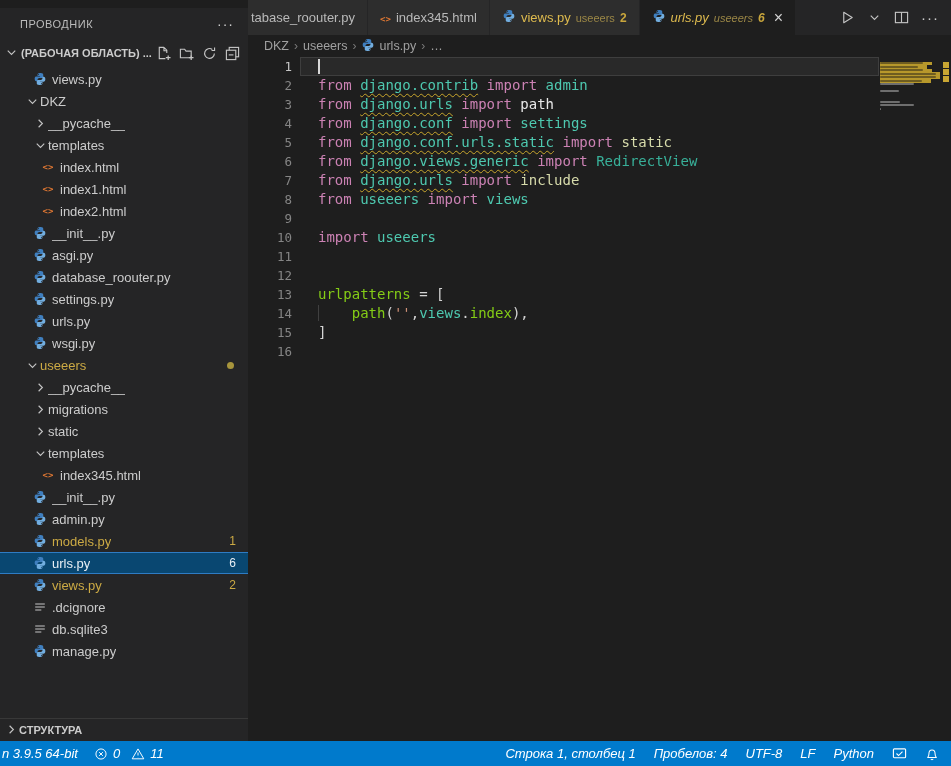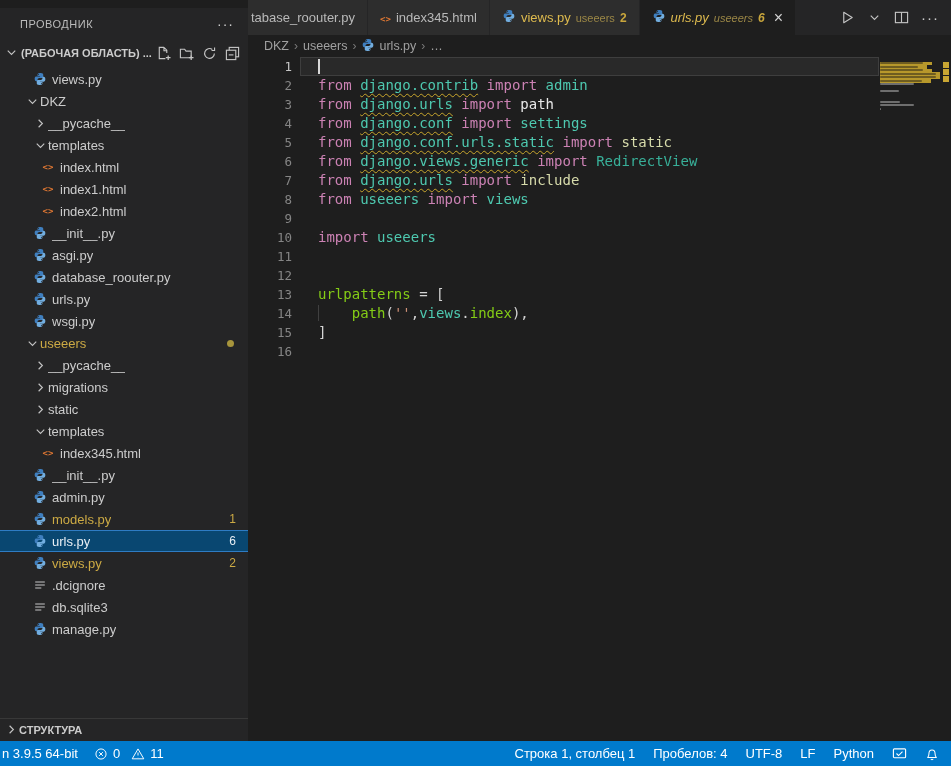--- a/index.html
+++ b/index.html
@@ -79,21 +79,21 @@
   .mm-row .mbar { height:2px; border-radius:1px; }
   .mm-row.warn { background:#b7982b; }
   .ruler { position:absolute; top:0; right:0; width:10px; bottom:0; }
   .ruler .mark { position:absolute; right:2px; width:6px; height:3px; background:#c9a633; }
 
   
   .statusbar { position:absolute; left:0; right:0; bottom:0; height:25px; background:#007acc;
     color:#ffffff; display:flex; align-items:center; font-size:13px; }
   .sb-left { display:flex; align-items:center; gap:16px; padding-left:2px; }
   .sb-right { margin-left:auto; display:flex; gap:18px; padding-right:12px; }
-  .sitem { display:flex; align-items:center; gap:5px; cursor:pointer; white-space:nowrap; }
+  .sitem { display:flex; align-items:center; gap:5px; cursor:pointer; white-space:nowrap;font-style:italic; }
   .sitem svg { display:block; }
 </style>
 </head>
 <body>
 
 <div id="app">
 
   <div class="sidebar">
     <div class="sb-title">
       <span>ПРОВОДНИК</span>
@@ -203,20 +203,29 @@
           <span class="lbl">asgi.py</span>
         </div>
         <div class="trow" style="padding-left: 32px;">
           <span class="fico">
             <svg width="14" height="14" viewBox="0 0 16 16">
               <path fill="#3f7fbf" d="M7.9 1.2c-2 0-2.7.9-2.7 1.9v1.4h2.9v.5H3.9c-1.1 0-2 .7-2 2.7s.9 2.8 2 2.8h1.3V8.9c0-1.1.9-2 2-2h2.9c.9 0 1.6-.7 1.6-1.6V3.1c0-1-.8-1.9-2.8-1.9h-1zM6.4 2.4c.3 0 .6.3.6.6s-.3.6-.6.6-.6-.3-.6-.6.3-.6.6-.6z"></path>
               <path fill="#72aee0" d="M8.1 14.8c2 0 2.7-.9 2.7-1.9v-1.4H7.9V11h4.2c1.1 0 2-.7 2-2.7s-.9-2.8-2-2.8h-1.3v1.6c0 1.1-.9 2-2 2H5.9c-.9 0-1.6.7-1.6 1.6v2.2c0 1 .8 1.9 2.8 1.9h1zm1.5-1.2c-.3 0-.6-.3-.6-.6s.3-.6.6-.6.6.3.6.6-.3.6-.6.6z"></path>
             </svg>
           </span>
           <span class="lbl">database_roouter.py</span>
+        </div>
+        <div class="trow" style="padding-left: 32px;">
+          <span class="fico">
+            <svg width="14" height="14" viewBox="0 0 16 16">
+              <path fill="#3f7fbf" d="M7.9 1.2c-2 0-2.7.9-2.7 1.9v1.4h2.9v.5H3.9c-1.1 0-2 .7-2 2.7s.9 2.8 2 2.8h1.3V8.9c0-1.1.9-2 2-2h2.9c.9 0 1.6-.7 1.6-1.6V3.1c0-1-.8-1.9-2.8-1.9h-1zM6.4 2.4c.3 0 .6.3.6.6s-.3.6-.6.6-.6-.3-.6-.6.3-.6.6-.6z"></path>
+              <path fill="#72aee0" d="M8.1 14.8c2 0 2.7-.9 2.7-1.9v-1.4H7.9V11h4.2c1.1 0 2-.7 2-2.7s-.9-2.8-2-2.8h-1.3v1.6c0 1.1-.9 2-2 2H5.9c-.9 0-1.6.7-1.6 1.6v2.2c0 1 .8 1.9 2.8 1.9h1zm1.5-1.2c-.3 0-.6-.3-.6-.6s.3-.6.6-.6.6.3.6.6-.3.6-.6.6z"></path>
+            </svg>
+          </span>
+          <span class="lbl">settings.py</span>
         </div>
         <div class="trow" style="padding-left: 32px;">
           <span class="fico">
             <svg width="14" height="14" viewBox="0 0 16 16">
               <path fill="#3f7fbf" d="M7.9 1.2c-2 0-2.7.9-2.7 1.9v1.4h2.9v.5H3.9c-1.1 0-2 .7-2 2.7s.9 2.8 2 2.8h1.3V8.9c0-1.1.9-2 2-2h2.9c.9 0 1.6-.7 1.6-1.6V3.1c0-1-.8-1.9-2.8-1.9h-1zM6.4 2.4c.3 0 .6.3.6.6s-.3.6-.6.6-.6-.3-.6-.6.3-.6.6-.6z"></path>
               <path fill="#72aee0" d="M8.1 14.8c2 0 2.7-.9 2.7-1.9v-1.4H7.9V11h4.2c1.1 0 2-.7 2-2.7s-.9-2.8-2-2.8h-1.3v1.6c0 1.1-.9 2-2 2H5.9c-.9 0-1.6.7-1.6 1.6v2.2c0 1 .8 1.9 2.8 1.9h1zm1.5-1.2c-.3 0-.6-.3-.6-.6s.3-.6.6-.6.6.3.6.6-.3.6-.6.6z"></path>
             </svg>
           </span>
           <span class="lbl">urls.py</span>
         </div>

